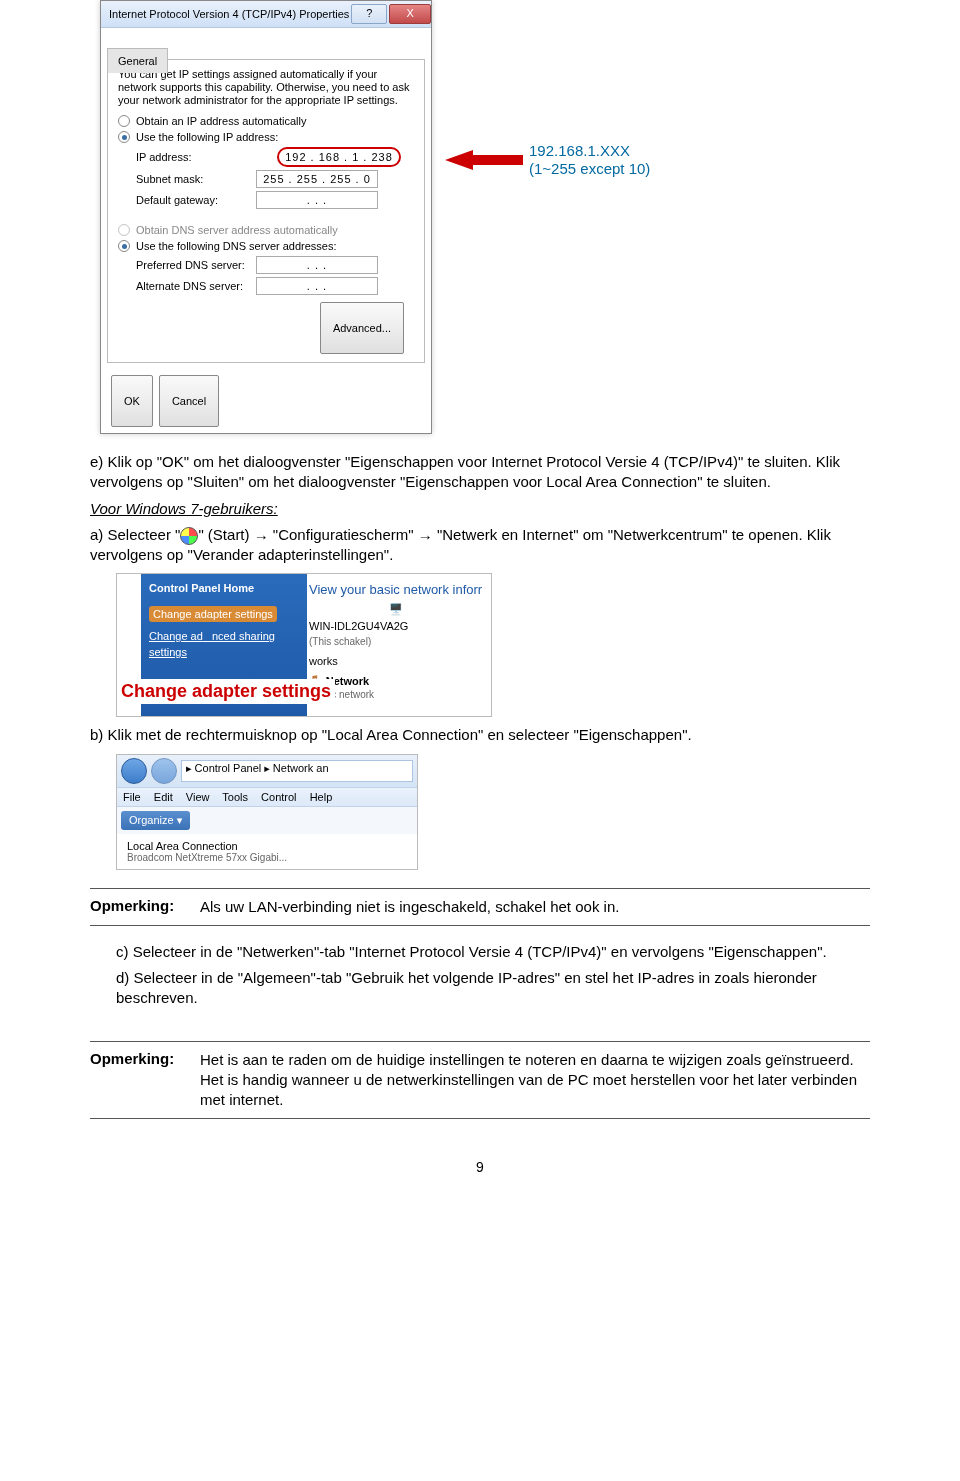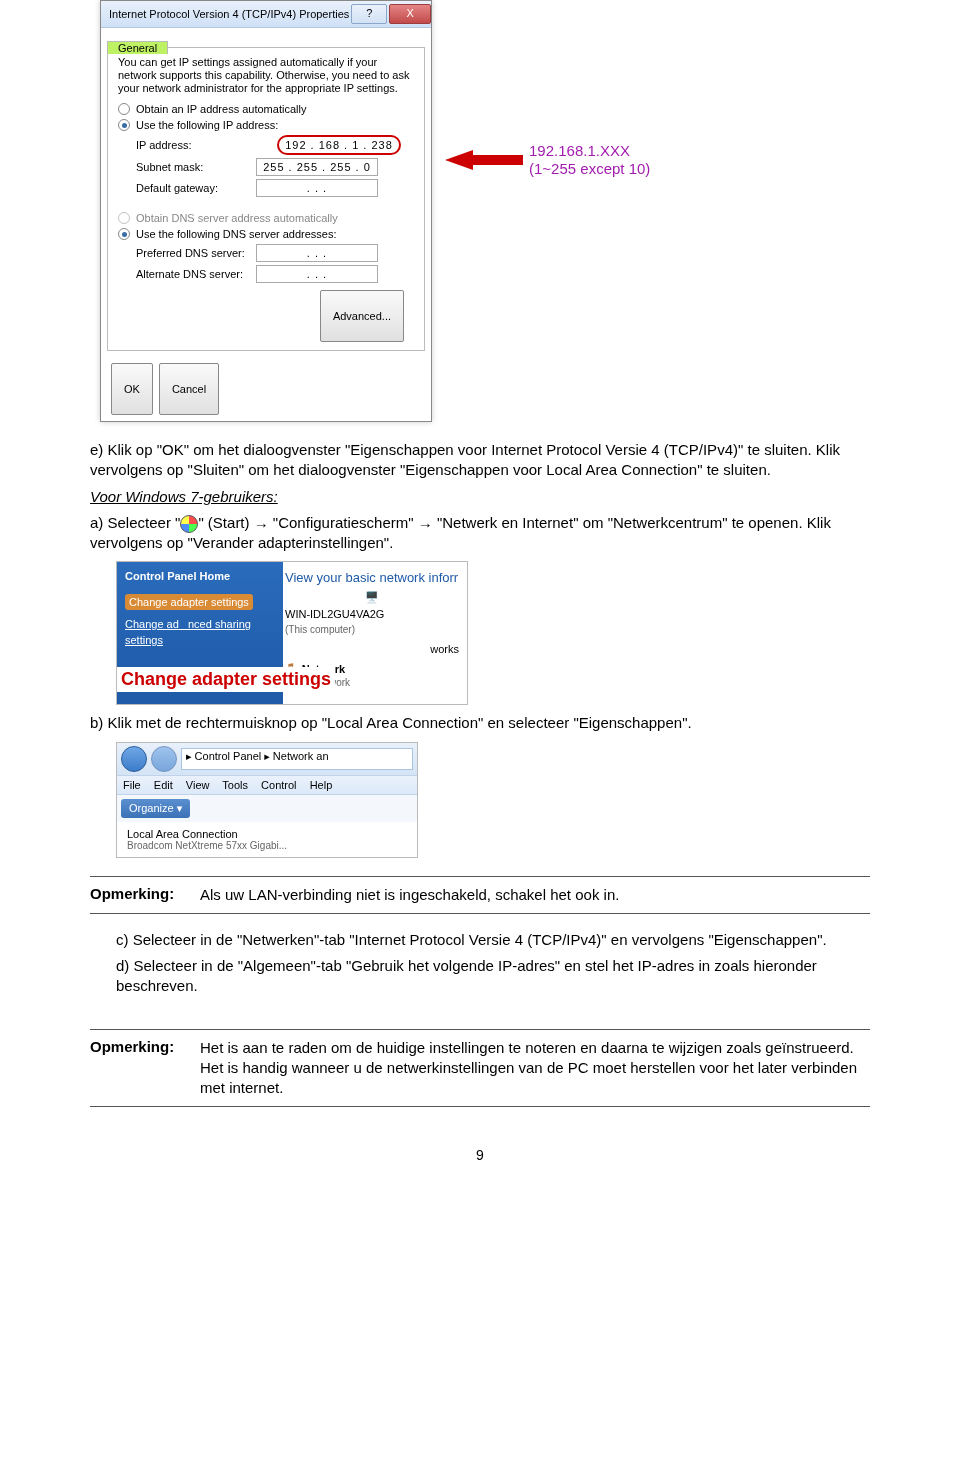--- a/index.html
+++ b/index.html
@@ -65,25 +65,25 @@
     border-color:#9c3c3c;
   }
   .tab-strip {
     padding: 6px 6px 0 6px;
     background:#fff;
   }
   .tab {
     display:inline-block;
     border:1px solid #bbb;
     border-bottom:none;
-    padding: 0 10px;
-    background:#bef264;
+    padding: 6px 10px;
+    background:#e5e5e5;
     font-size:11px;
     position:relative;
-    top:7px;
+    top:14px;
   }
   .tab-body {
     margin: 0 6px 6px 6px;
     border:1px solid #bbb;
     padding: 8px 10px;
   }
   .desc {
     font-size:11px;
     line-height: 13px;
     margin-bottom: 8px;
@@ -111,40 +111,40 @@
   .ipbox.circled{border:2px solid #c00;border-radius:10px;margin-left:21px;}
   .dlg-footer{
     display:flex;gap:6px;padding:6px 10px;
   }
   .dlg-btn{
     border:1px solid #888;background:linear-gradient(to bottom,#fafafa,#e0e0e0);
     padding:19px 12px;font-size:11px;border-radius:2px;
   }
   .adv-row{display:flex;justify-content:flex-end;padding:4px 10px 0 0;}
   .annot{
-    position:absolute;left:345px;top:142px;color:#a21caf;font-size:15px;line-height:18px;
+    position:absolute;left:345px;top:142px;color:#0369a1;font-size:15px;line-height:18px;
     font-family: Arial, sans-serif;display:flex;align-items:center;gap:6px;
   }
   .arrow-left{
     width:0;height:0;border-top:10px solid transparent;border-bottom:10px solid transparent;
     border-right:28px solid #c00;
   }
   .arrow-stem{height:10px;width:50px;background:#c00;}
   .arrow-wrap{display:flex;align-items:center;}
   .body-text p {margin: 6px 0; line-height:1.35;}
   .body-text .u {text-decoration: underline; font-style: italic;}
   .win-logo{
     display:inline-block;width:16px;height:16px;vertical-align:middle;
     background: conic-gradient(#ff4c4c 0 90deg,#4cff4c 90deg 180deg,#4c8cff 180deg 270deg,#ffff4c 270deg 360deg);
     border-radius:50%;border:1px solid #555;
   }
   
   .shot2{
     width:350px;border:1px solid #bbb;background:#fff;margin:8px 0 8px 26px;position:relative;
-    font-family:"Segoe UI",Tahoma,sans-serif;font-size:11px;
+    font-family:"Segoe UI",Tahoma,sans-serif;font-size:11px;padding-left:24px;
   }
   .cp-left{
     width:150px;float:left;background:linear-gradient(to bottom,#2a6bbb,#1e5aa8);
     color:#fff;padding:8px 8px 14px 8px;min-height:120px;
   }
   .cp-left .hdr{font-weight:bold;font-size:11px;margin-bottom:8px;}
   .cp-left .lnk{font-size:11px;margin:4px 0;text-decoration:underline;}
   .cp-left .lnk.active{background:#d88a35;padding:2px 4px;border-radius:3px;text-decoration:none;display:inline-block;}
   .cp-right{margin-left:160px;padding:8px;color:#000;}
   .cp-right .title2{color:#1e5aa8;font-size:13px;margin-bottom:6px;}
@@ -265,22 +265,22 @@
     <div class="cp-left">
       <div class="hdr">Control Panel Home</div>
       <div class="lnk active">Change adapter settings</div>
       <div style="margin-top:4px"><span class="lnk"><span>Change ad</span>&nbsp;&nbsp;&nbsp;<span>nced sharing</span></span></div>
       <div class="lnk">settings</div>
     </div>
     <div class="cp-right">
       <div class="title2">View your basic network inforr</div>
       <div style="text-align:center;margin:4px 0">🖥️</div>
       <div class="comp">WIN-IDL2GU4VA2G</div>
-      <div class="sub">(This computer)</div>
-      <div class="comp" style="margin-top:8px;text-align:right">works</div>
+      <div class="sub">(This schakel)</div>
+      <div class="comp" style="margin-top:8px;">works</div>
       <div class="net">🪑 <b>Network</b><br><span class="sub">Public network</span></div>
     </div>
     <div class="red-overlay">Change adapter settings</div>
   </div>
 
   <div class="body-text">
     <p>b)  Klik met de rechtermuisknop op "Local Area Connection" en selecteer "Eigenschappen".</p>
   </div>
 
   <div class="shot3">

